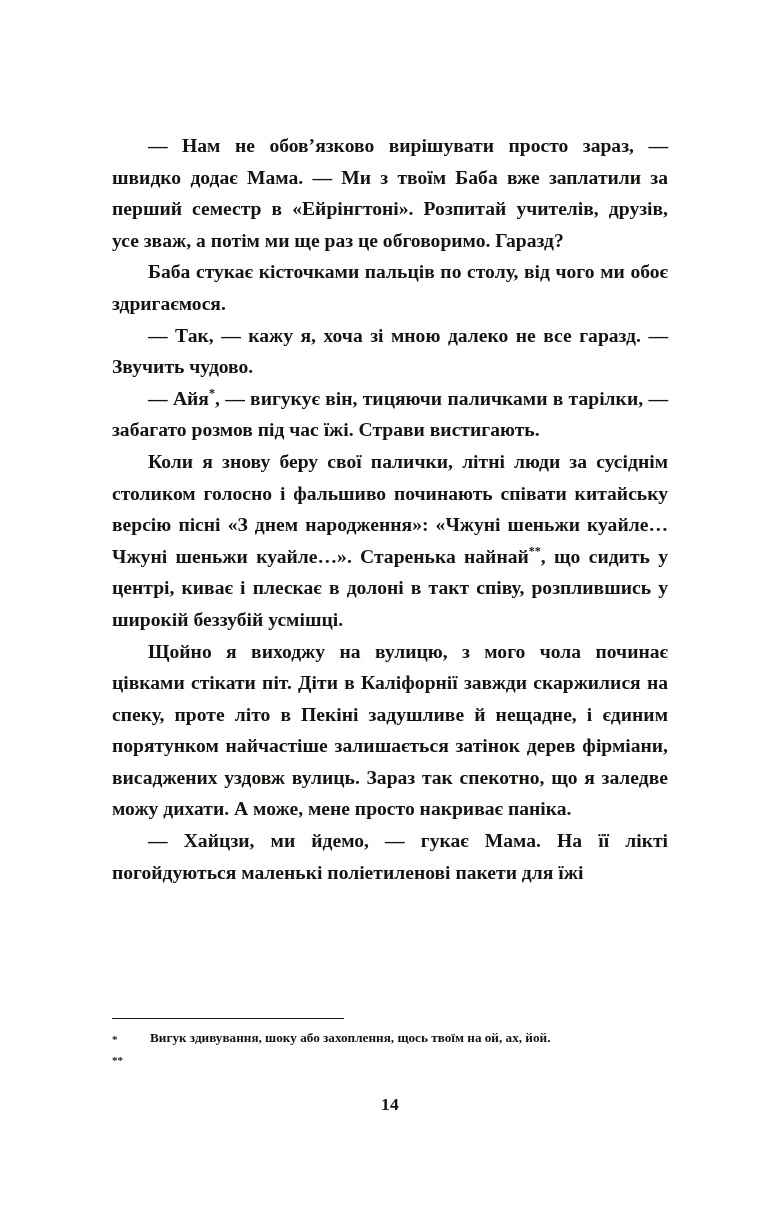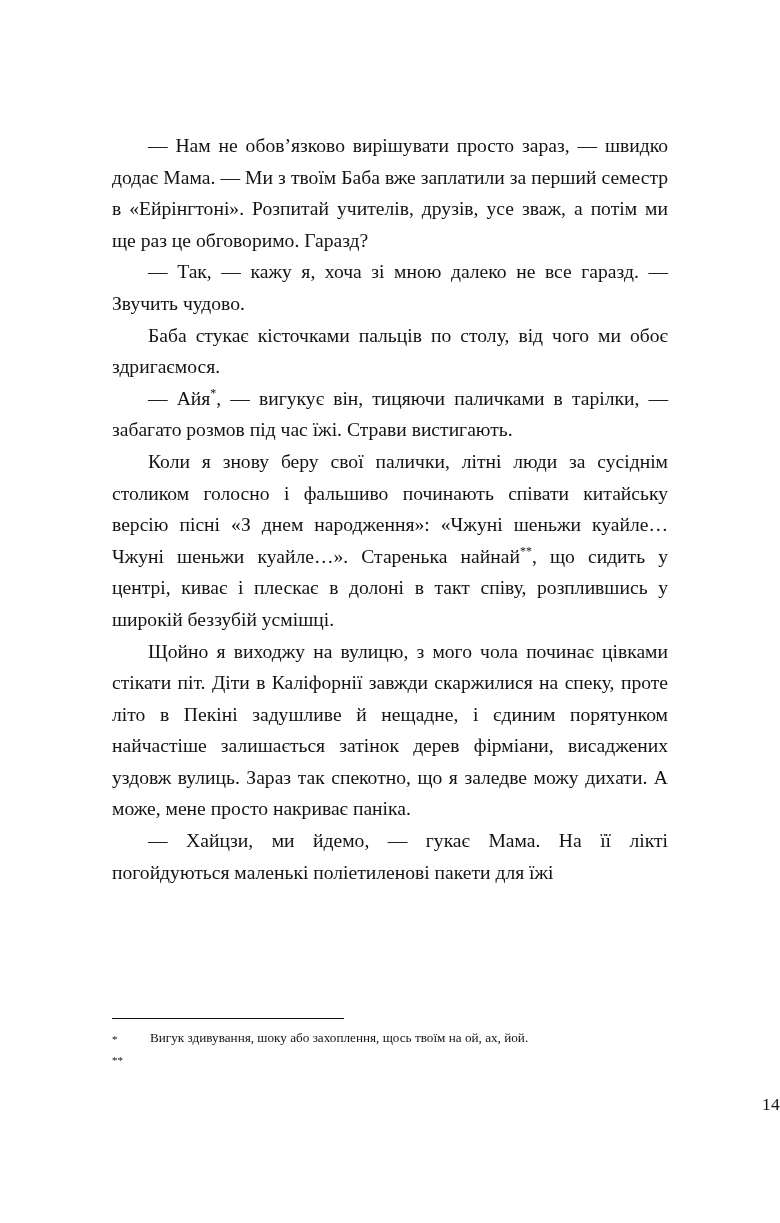--- a/index.html
+++ b/index.html
@@ -13,20 +13,21 @@
     font-family: "Liberation Serif", "DejaVu Serif", serif;
     color: #15130f;
     -webkit-font-smoothing: antialiased;
   }
   .page {
     position: relative;
     width: 780px;
     height: 1223px;
     box-sizing: border-box;
     padding: 8px;
+    font-weight: bold;
   }
   .text-block {
     position: absolute;
     left: 112px;
     top: 130px;
     width: 556px;
   }
   p.para {
     margin: 0;
     font-size: 19.6px;
@@ -71,37 +72,37 @@
     flex: 1 1 auto;
   }
   .fn-text i {
     font-style: italic;
   }
   .page-number {
     position: absolute;
     left: 0;
     top: 1094px;
     width: 780px;
-    text-align: right;
+    text-align: center;
     font-size: 17.5px;
     letter-spacing: 0.3px;
   }
 </style>
 </head>
 <body>
 
 <div class="page">
 
   <div class="text-block">
 
     <p class="para">— Нам не обов’язково вирішувати просто зараз, — швидко додає Мама. — Ми з твоїм Баба вже заплатили за перший семестр в «Ейрінгтоні». Розпитай учителів, друзів, усе зваж, а потім ми ще раз це обговоримо. Гаразд?</p>
 
+    <p class="para">Баба стукає кісточками пальців по столу, від чого ми обоє здригаємося.</p>
+
     <p class="para">— Так, — кажу я, хоча зі мною далеко не все гаразд. — Звучить чудово.</p>
-
-    <p class="para">Баба стукає кісточками пальців по столу, від чого ми обоє здригаємося.</p>
 
     <p class="para"><span>— Айя</span><sup class="fn">*</sup><span>, — вигукує він, тицяючи паличками в тарілки, — забагато розмов під час їжі. Страви вистигають.</span></p>
 
     <p class="para"><span>Коли я знову беру свої палички, літні люди за сусіднім столиком голосно і фальшиво починають співати китайську версію пісні «З днем народження»: «Чжуні шеньжи куайле… Чжуні шеньжи куайле…». Старенька найнай</span><sup class="fn">**</sup><span>, що сидить у центрі, киває і плескає в долоні в такт співу, розплившись у широкій беззубій усмішці.</span></p>
 
 
     <p class="para gap-before">Щойно я виходжу на вулицю, з мого чола починає цівками стікати піт. Діти в Каліфорнії завжди скаржилися на спеку, проте літо в Пекіні задушливе й нещадне, і єдиним порятунком найчастіше залишається затінок дерев фірміани, висаджених уздовж вулиць. Зараз так спекотно, що я заледве можу дихати. А може, мене просто накриває паніка.</p>
 
     <p class="para">— Хайцзи, ми йдемо, — гукає Мама. На її лікті погойдуються маленькі поліетиленові пакети для їжі</p>
 

